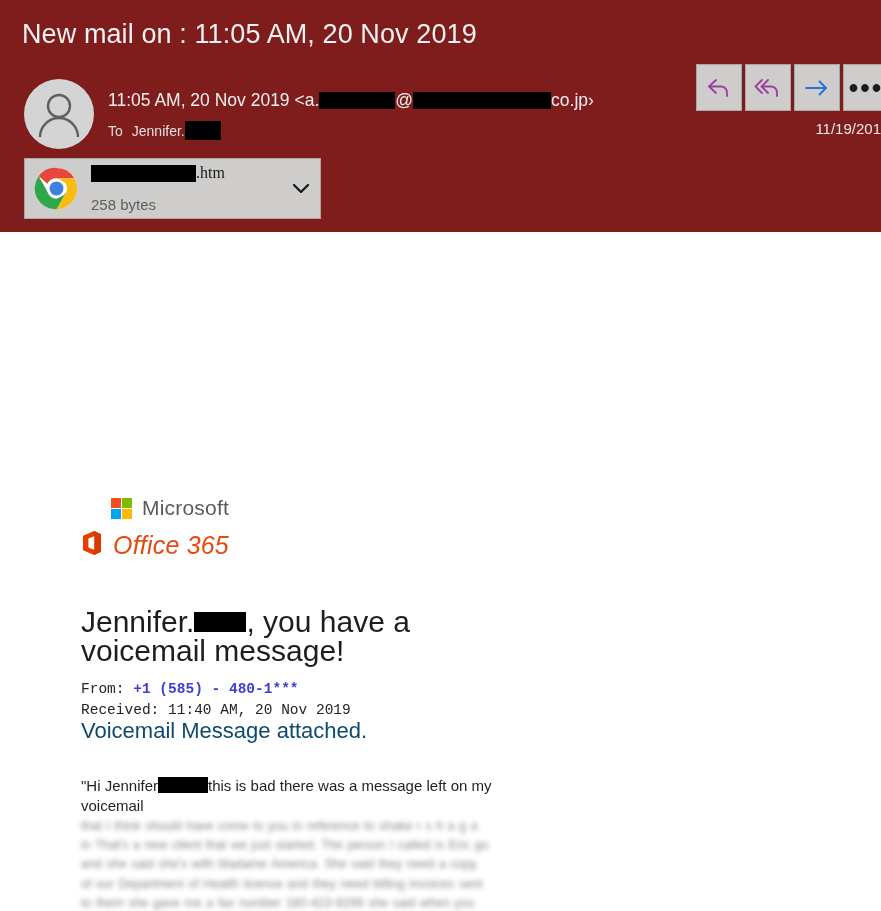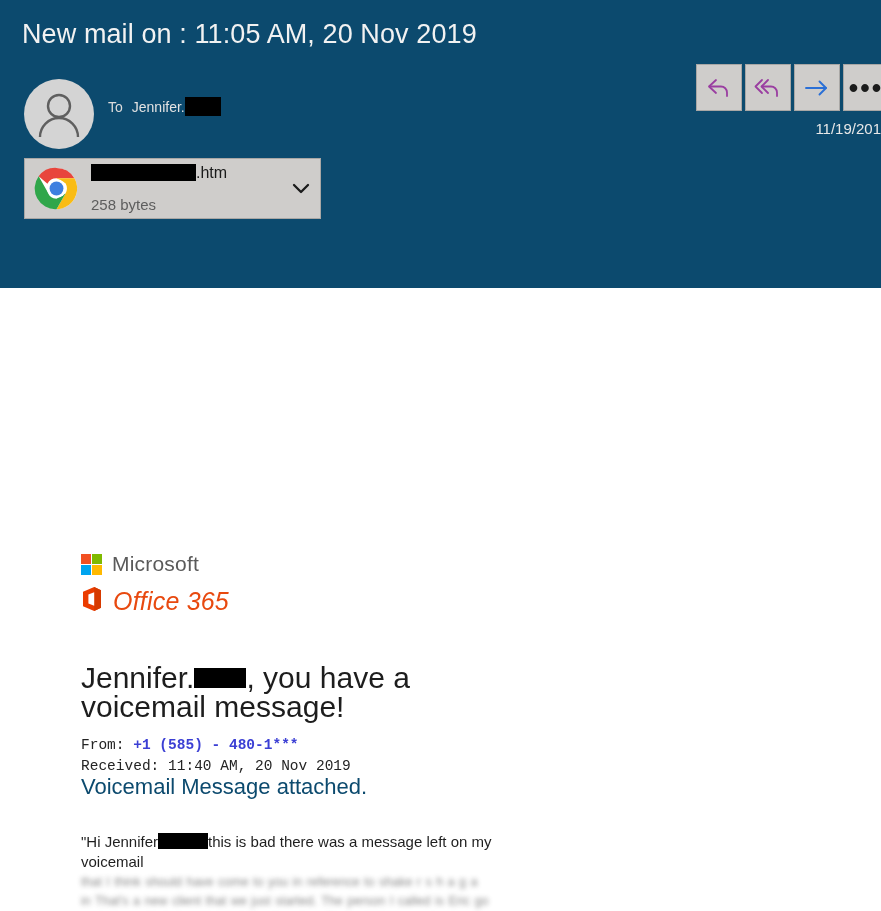--- a/index.html
+++ b/index.html
@@ -7,22 +7,22 @@
     width: 881px; height: 911px;
     font-family: "Liberation Sans", sans-serif;
     background: #ffffff;
     overflow: hidden;
   }
 
   
   .header {
     position: relative;
     width: 881px;
-    height: 288px;
-    background: #0c4a6e;
+    height: 232px;
+    background: #7f1d1d;
     overflow: hidden;
   }
   .header-title {
     position: absolute;
     left: 22px; top: 19px;
     font-size: 27px;
     color: #f2f2f2;
     letter-spacing: .1px;
     white-space: nowrap;
   }
@@ -107,20 +107,21 @@
     align-items: center;
     padding: 0 8px 0 9px;
   }
   .chrome-icon { width: 45px; height: 45px; flex: 0 0 45px; }
   .att-text { flex: 1 1 auto; margin-left: 12px; overflow: hidden; }
   .att-name {
     font-size: 16px;
     color: #1a1a1a;
     white-space: nowrap;
     line-height: 20px;
+    font-family: Liberation Serif, serif;
   }
   .att-name .redact { width: 105px; height: 17px; top: -1px; }
   .att-size {
     font-size: 15px;
     color: #5e5e5e;
     margin-top: 13px;
     line-height: 18px;
   }
   .chev {
     flex: 0 0 auto;
@@ -132,21 +133,21 @@
 
   
   .body {
     position: relative;
     width: 881px;
     height: 679px;
     background: #ffffff;
     overflow: hidden;
   }
   .brand { position: absolute; left: 81px; top: 264px; }
-  .brand-row { display: flex; align-items: center; }
+  .brand-row { display: flex; align-items: center; justify-content: flex-end; }
   .ms-squares {
     width: 21px; height: 21px;
     display: grid;
     grid-template-columns: 10px 10px;
     grid-template-rows: 10px 10px;
     gap: 1px;
   }
   .ms-squares i { display: block; }
   .ms-word {
     margin-left: 10px;
@@ -221,20 +222,23 @@
   <div class="header-title">New mail on : 11:05 AM, 20 Nov 2019</div>
 
   <div class="avatar">
     <svg width="70" height="70" viewBox="0 0 70 70" aria-hidden="true">
       <circle cx="35" cy="27" r="11" fill="none" stroke="#5f5f5f" stroke-width="2.4"></circle>
       <path d="M16 58 a19 19 0 0 1 38 0" fill="none" stroke="#5f5f5f" stroke-width="2.4"></path>
     </svg>
   </div>
 
   <div class="sender-block">
+    <div class="sender-line">
+      <span>11:05 AM, 20 Nov 2019 &lt;a.</span><span class="redact r-a"></span><span>@</span><span class="redact r-b"></span><span>co.jp›</span>
+    </div>
     <div class="to-line">
       <span class="to-label">To</span><span>Jennifer.</span><span class="redact r-to"></span>
     </div>
   </div>
 
   <div class="toolbar">
     <div class="tbtn">
       <svg width="26" height="24" viewBox="0 0 26 24" aria-hidden="true">
         <path d="M10 4 L3 10.5 L10 17" fill="none" stroke="#9a3ea1" stroke-width="1.8" stroke-linecap="round" stroke-linejoin="round"></path>
         <path d="M3.6 10.5 H15 a6 6 0 0 1 6 6 V20" fill="none" stroke="#9a3ea1" stroke-width="1.8" stroke-linecap="round"></path>

